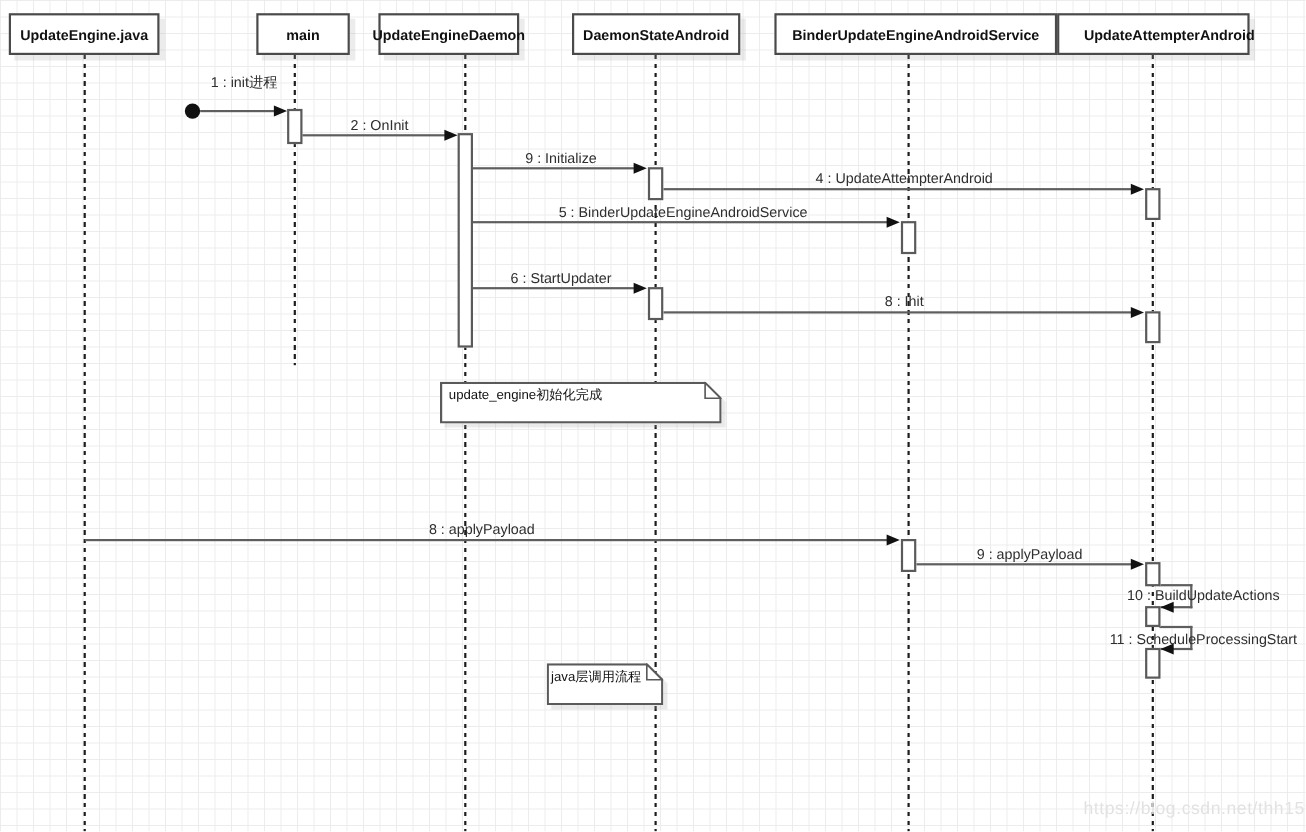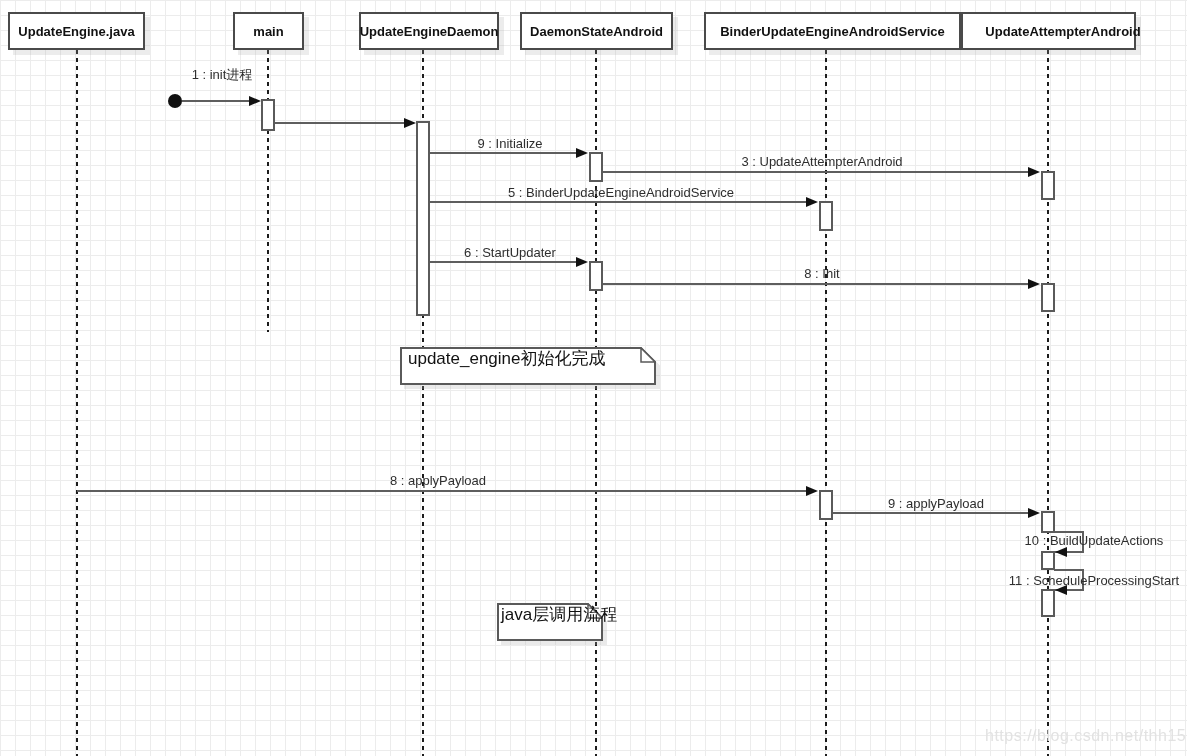--- a/index.html
+++ b/index.html
@@ -44,41 +44,41 @@
   }
   .loop{
     position:absolute;box-sizing:border-box;
     border:2px solid #5e5e5e;border-left:none;
   }
   .initial-node{
     position:absolute;width:14px;height:14px;border-radius:50%;background:#111;
   }
   .note-svg{position:absolute;filter:drop-shadow(4px 4px 0 rgba(170,170,170,0.25));}
   .note-text{
-    position:absolute;font-size:17px;color:#111;white-space:nowrap;line-height:16px;
+    position:absolute;font-size:12px;color:#111;white-space:nowrap;line-height:16px;
   }
   .watermark{
     position:absolute;font-size:16px;color:#e2e2e2;letter-spacing:0.5px;white-space:nowrap;
   }
 </style>
 </head>
 <body>
 
 <div id="canvas">
 
   <div class="lifeline" style="left:76px;top:50px;height:706px;"></div>
   <div class="lifeline" style="left:267px;top:50px;height:282px;"></div>
   <div class="lifeline" style="left:422px;top:50px;height:706px;"></div>
   <div class="lifeline" style="left:595px;top:50px;height:706px;"></div>
   <div class="lifeline" style="left:825px;top:50px;height:706px;"></div>
   <div class="lifeline" style="left:1047px;top:50px;height:706px;"></div>
 
   <div class="pbox" style="left:8px;top:12px;width:137px;">UpdateEngine.java</div>
-  <div class="pbox" style="left:233px;top:12px;width:71px;">main</div>
-  <div class="pbox" style="left:344px;top:12px;width:140px;margin-left:15px;">UpdateEngineDaemon</div>
+  <div class="pbox" style="left:233px;top:12px;width:85px;">main</div>
+  <div class="pbox" style="left:344px;top:12px;width:128px;">UpdateEngineDaemon</div>
   <div class="pbox" style="left:520px;top:12px;width:153px;">DaemonStateAndroid</div>
   <div class="pbox" style="left:704px;top:12px;width:257px;">BinderUpdateEngineAndroidService</div>
   <div class="pbox" style="left:961px;top:12px;width:175px;padding-left:29px;">UpdateAttempterAndroid</div>
 
   <div class="loop" style="left:1054px;top:531px;width:30px;height:22px;"></div>
   <div class="loop" style="left:1054px;top:569px;width:30px;height:22px;"></div>
 
   <div class="msg-line" style="left:182px;top:100px;width:68px;"></div>
   <div class="msg-line" style="left:274px;top:122px;width:131px;"></div>
   <div class="msg-line" style="left:430px;top:152px;width:147px;"></div>
@@ -108,22 +108,23 @@
   <div class="arrow-r" style="left:1028px;top:167px;"></div>
   <div class="arrow-r" style="left:806px;top:197px;"></div>
   <div class="arrow-r" style="left:576px;top:257px;"></div>
   <div class="arrow-r" style="left:1028px;top:279px;"></div>
   <div class="arrow-r" style="left:806px;top:486px;"></div>
   <div class="arrow-r" style="left:1028px;top:508px;"></div>
   <div class="arrow-l" style="left:1055px;top:547px;"></div>
   <div class="arrow-l" style="left:1055px;top:585px;"></div>
 
   <div class="msg-label" style="left:72px;top:67px;">1 : init进程</div>
+  <div class="msg-label" style="left:195px;top:106px;">2 : OnInit</div>
   <div class="msg-label" style="left:360px;top:136px;">9 : Initialize</div>
-  <div class="msg-label" style="left:672px;top:154px;">3 : UpdateAttempterAndroid</div>
+  <div class="msg-label" style="left:672px;top:154px;">4 : UpdateAttempterAndroid</div>
   <div class="msg-label" style="left:471px;top:185px;">5 : BinderUpdateEngineAndroidService</div>
   <div class="msg-label" style="left:360px;top:245px;">6 : StartUpdater</div>
   <div class="msg-label" style="left:672px;top:266px;">8 : Ihit</div>
   <div class="msg-label" style="left:288px;top:473px;">8 : applyPayload</div>
   <div class="msg-label" style="left:786px;top:496px;">9 : applyPayload</div>
   <div class="msg-label" style="left:944px;top:533px;">10 : BuildUpdateActions</div>
   <div class="msg-label" style="left:944px;top:573px;">11 : ScheduleProcessingStart</div>
 
   <svg class="note-svg" style="left:400px;top:347px;" width="256" height="38" viewBox="0 0 256 38">
     <path d="M1,1 L241,1 L255,15 L255,37 L1,37 Z" fill="#ffffff" stroke="#5a5a5a" stroke-width="2"></path>

